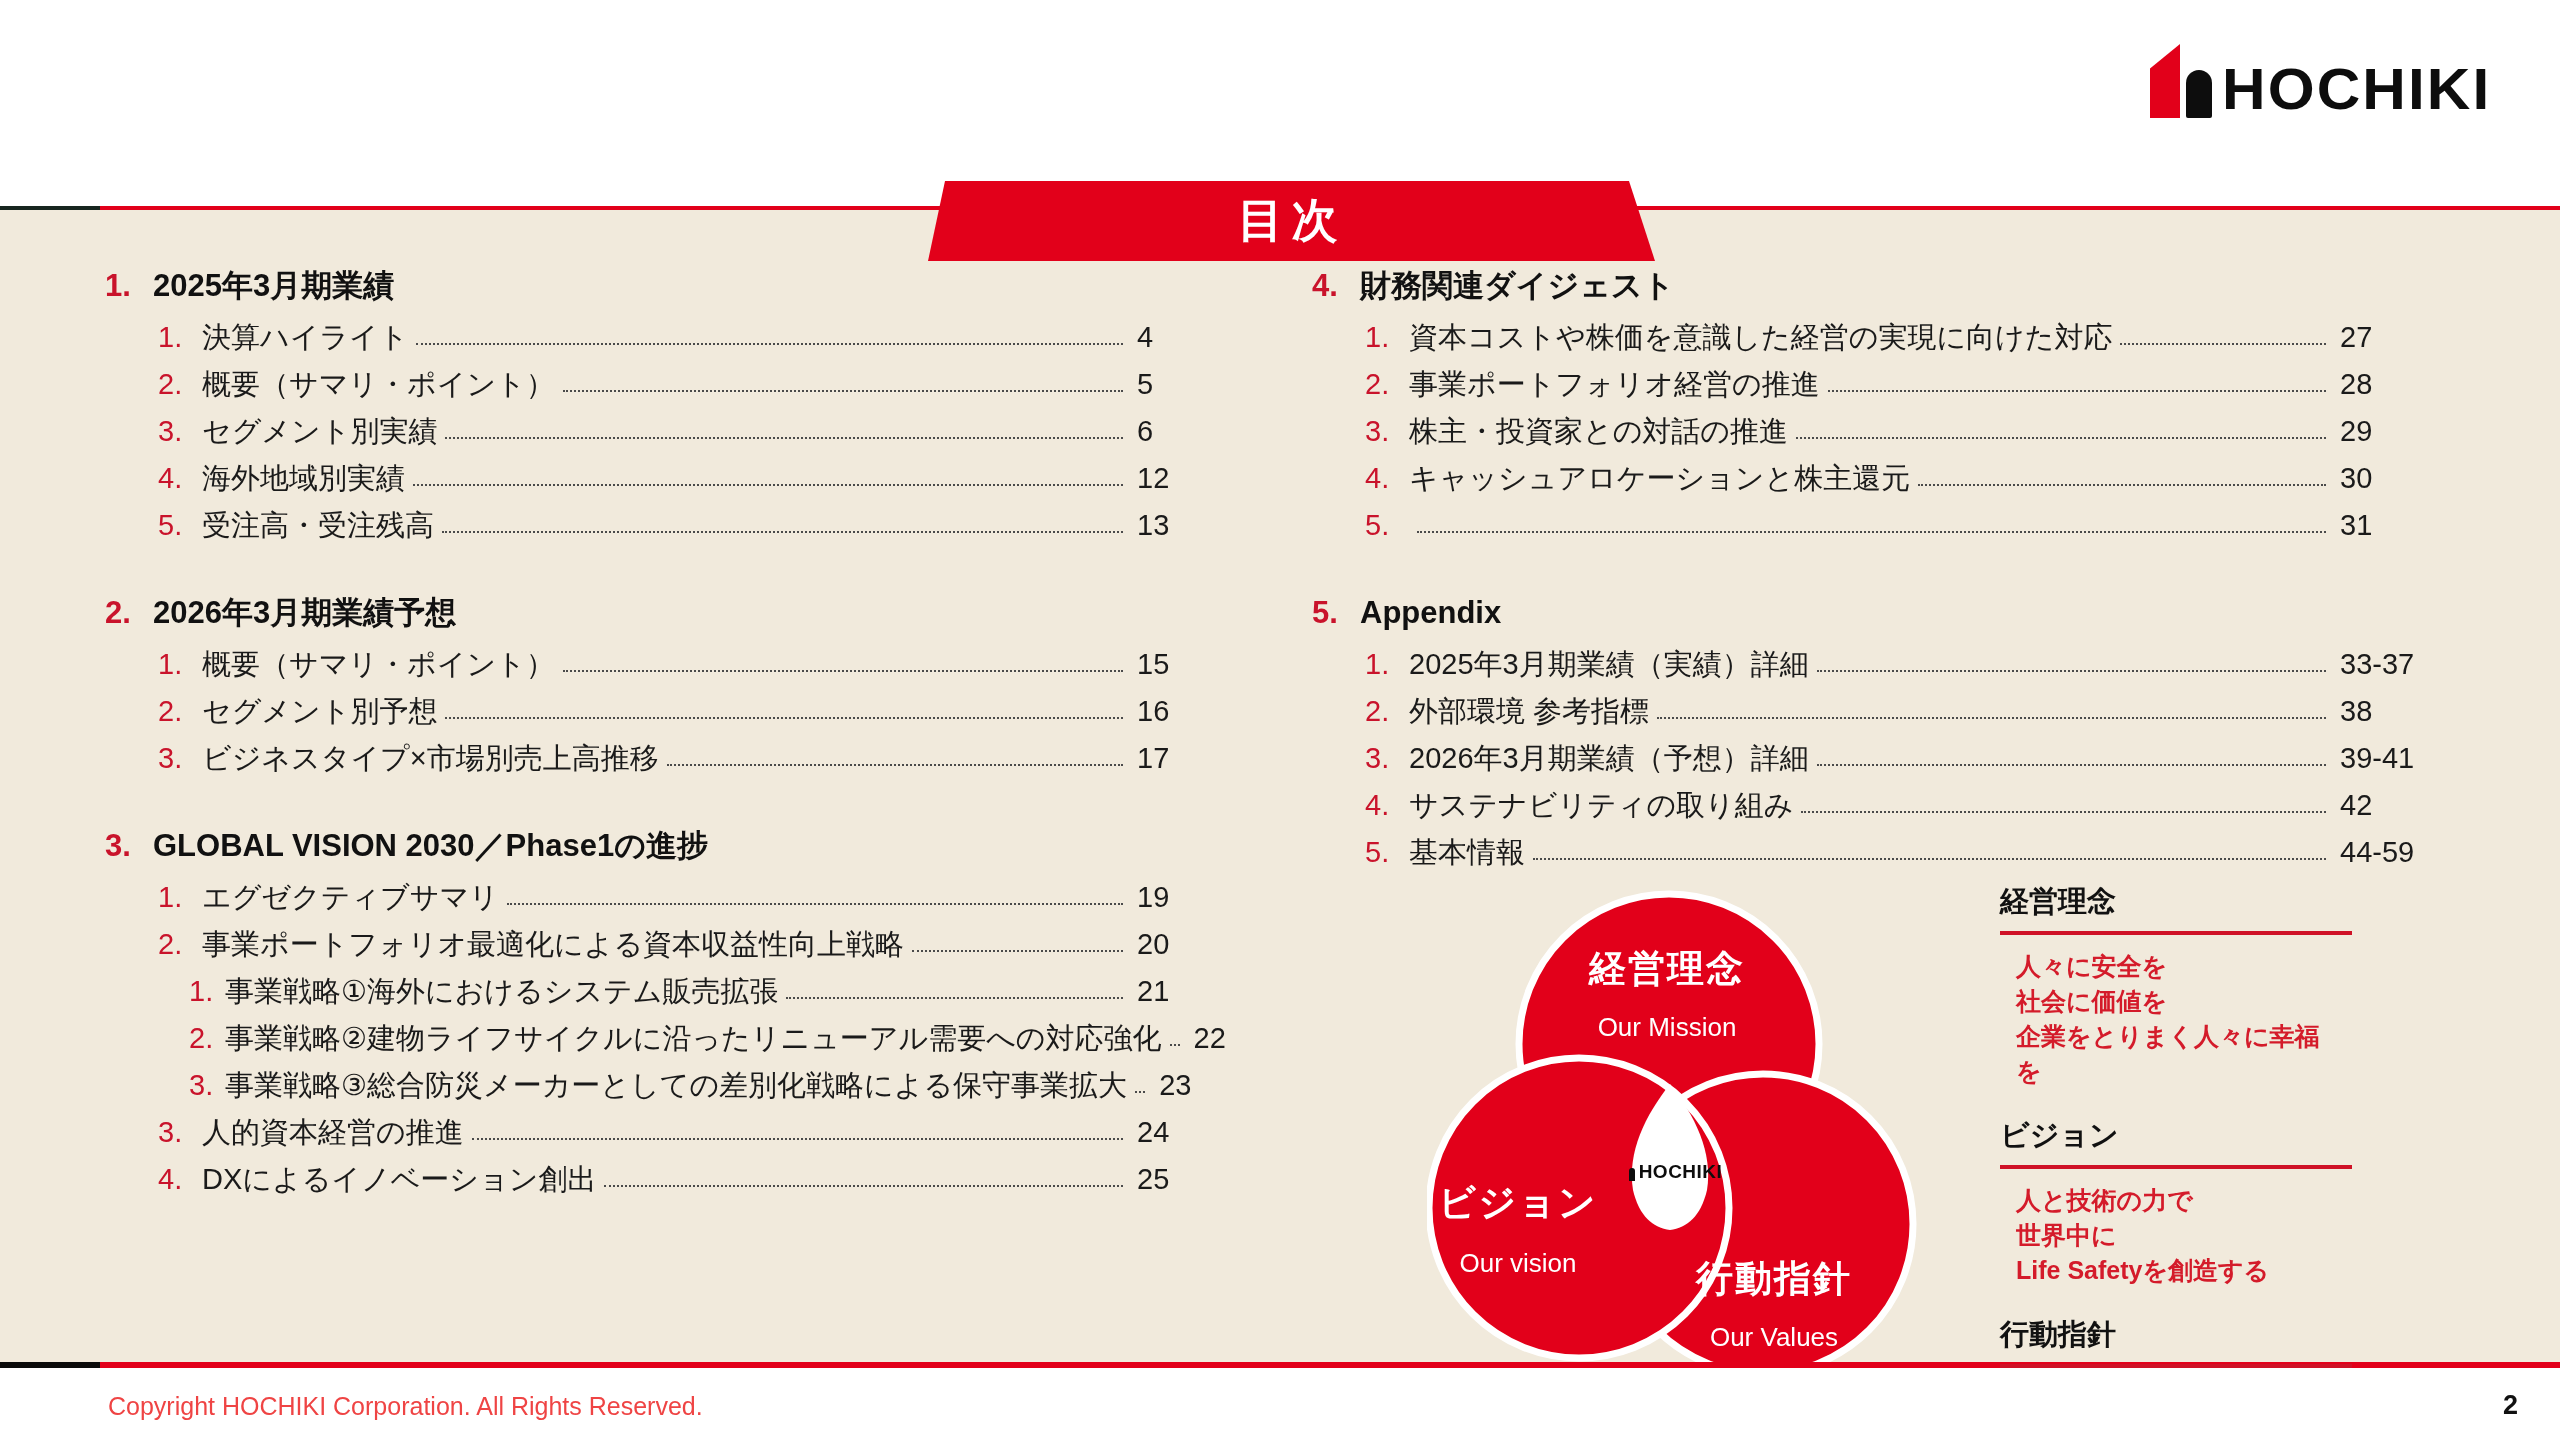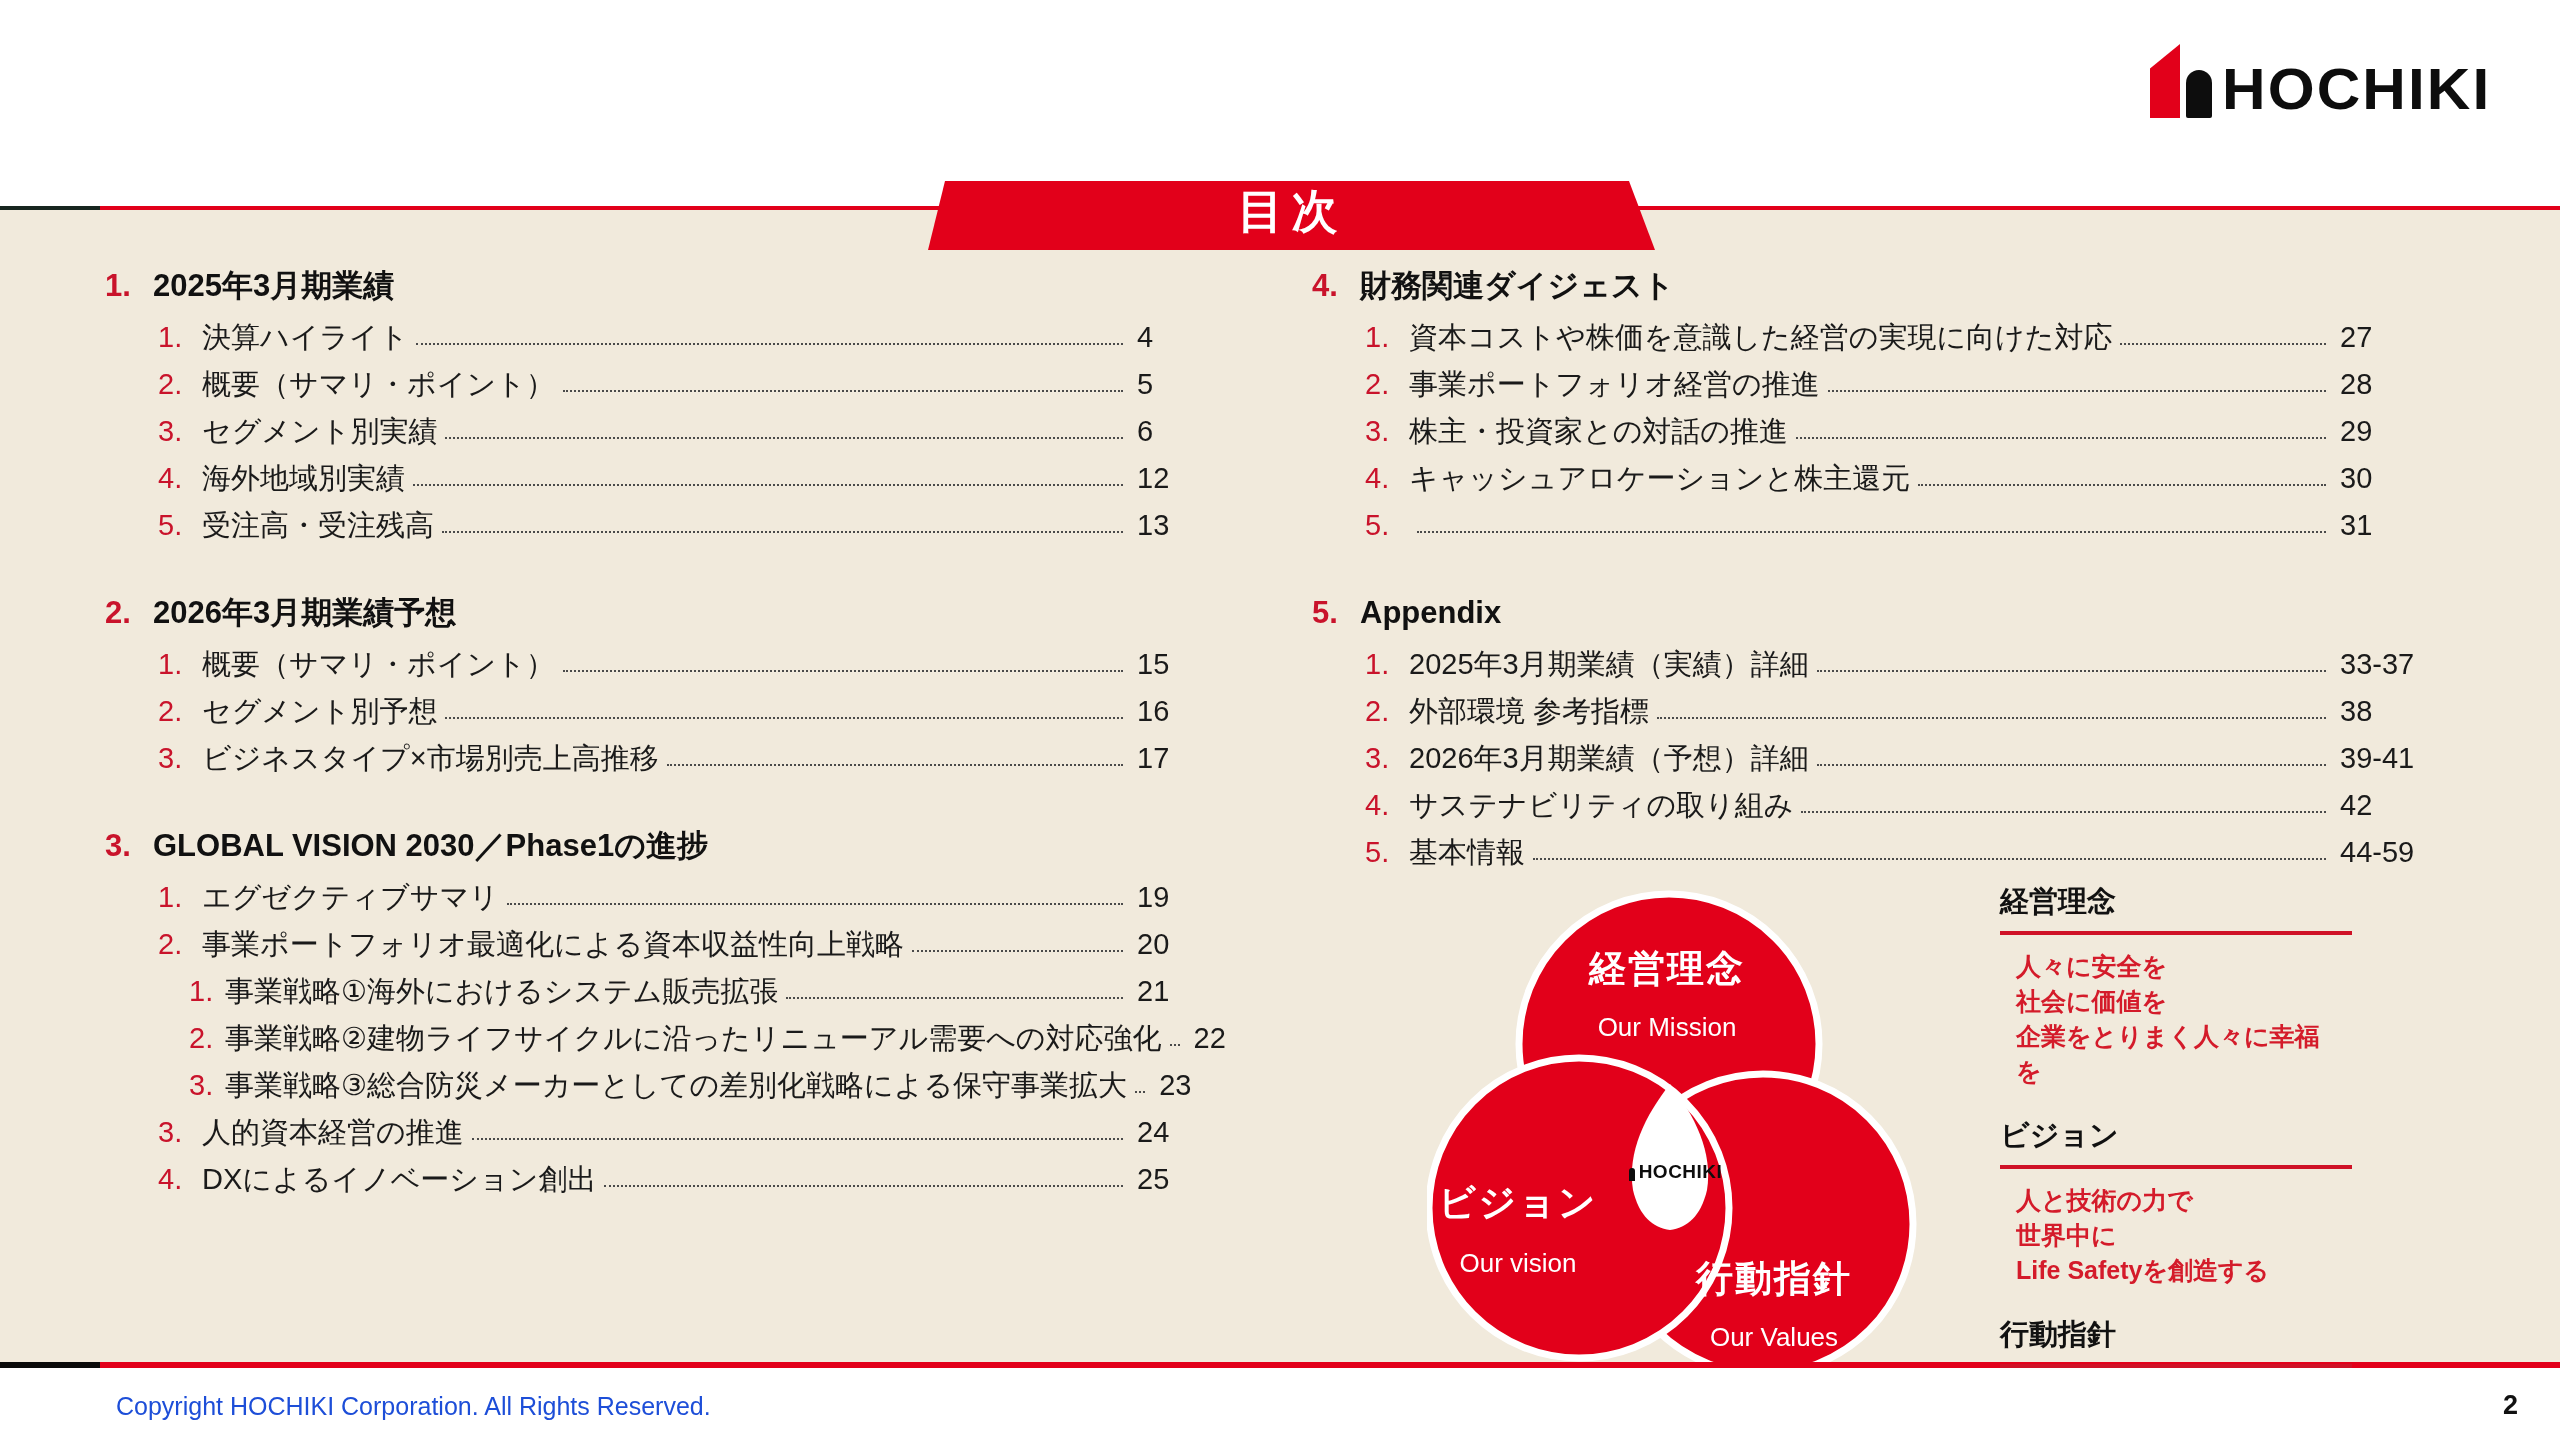--- a/index.html
+++ b/index.html
@@ -21,23 +21,23 @@
     clip-path:polygon(0 33%,100% 0,100% 100%,0 100%);}
   .logo-mark .black{position:absolute;left:36px;bottom:0;width:26px;height:48px;background:#0d0d0d;
     border-radius:13px 13px 2px 2px;}
   .logo-word{font-size:58px;font-weight:bold;letter-spacing:2px;color:#0d0d0d;line-height:1;transform:scaleX(1.04);transform-origin:left bottom;}
   
   .rule-top{position:absolute;left:0;top:206px;width:100%;height:4px;
     background:linear-gradient(to right,var(--dark-line) 0 100px,var(--accent-red) 100px);}
   .rule-bottom{position:absolute;left:0;top:1362px;width:100%;height:6px;
     background:linear-gradient(to right,#0a0a0a 0 100px,var(--accent-red) 100px);}
   .content-bg{position:absolute;left:0;top:210px;width:100%;height:1152px;background:var(--background-beige);}
-  .banner{position:absolute;left:928px;top:181px;width:727px;height:69px;background:var(--accent-red);
+  .banner{position:absolute;left:928px;top:181px;width:727px;height:80px;background:var(--accent-red);
     clip-path:polygon(17px 0,calc(100% - 26px) 0,100% 100%,0 100%);
-    display:flex;justify-content:center;z-index:5;}
+    display:flex;align-items:center;justify-content:center;z-index:5;}
   .banner-title{color:#fff;font-size:46px;font-weight:bold;letter-spacing:8px;}
   
   .toc-col{position:absolute;top:262px;}
   .toc-col.left{left:105px;width:1120px;}
   .toc-col.right{left:1312px;width:1140px;}
   .toc-section{margin-bottom:44px;}
   .sec-head{display:flex;align-items:center;height:48px;font-size:31px;font-weight:bold;color:#111;}
   .sec-num{color:var(--number-red);width:48px;flex:none;}
   .toc-row{display:flex;align-items:flex-end;height:47px;font-size:29px;}
   .row-num{color:var(--number-red);width:44px;margin-left:53px;flex:none;line-height:40px;}
@@ -63,21 +63,21 @@
     clip-path:polygon(0 33%,100% 0,100% 100%,0 100%);}
   .mini-mark .black{position:absolute;left:9px;bottom:0;width:6px;height:13px;background:#0d0d0d;border-radius:3px 3px 0 0;}
   .mini-word{font-size:19px;font-weight:bold;color:#0d0d0d;line-height:1;letter-spacing:0.5px;}
   
   .panel{position:absolute;left:2000px;top:882px;width:352px;}
   .p-block h3{font-size:29px;font-weight:bold;color:#111;margin:0;padding-bottom:9px;border-bottom:4px solid #cf1126;}
   .p-lines{margin:14px 16px 27px;}
   .p-line{font-size:25px;font-weight:bold;color:var(--text-red);line-height:35px;}
   
   .footer{position:absolute;left:0;top:1368px;width:100%;height:72px;background:#ffffff;}
-  .copyright{position:absolute;left:116px;top:24px;font-size:25px;color:#1d4ed8;}
+  .copyright{position:absolute;left:108px;top:24px;font-size:25px;color:#ef4444;}
   .page-number{position:absolute;right:42px;top:22px;font-size:27px;font-weight:bold;color:#111;}
 </style>
 </head>
 <body>
 
 <div class="page">
 
   <div class="content-bg"></div>
 
   <div class="logo">

